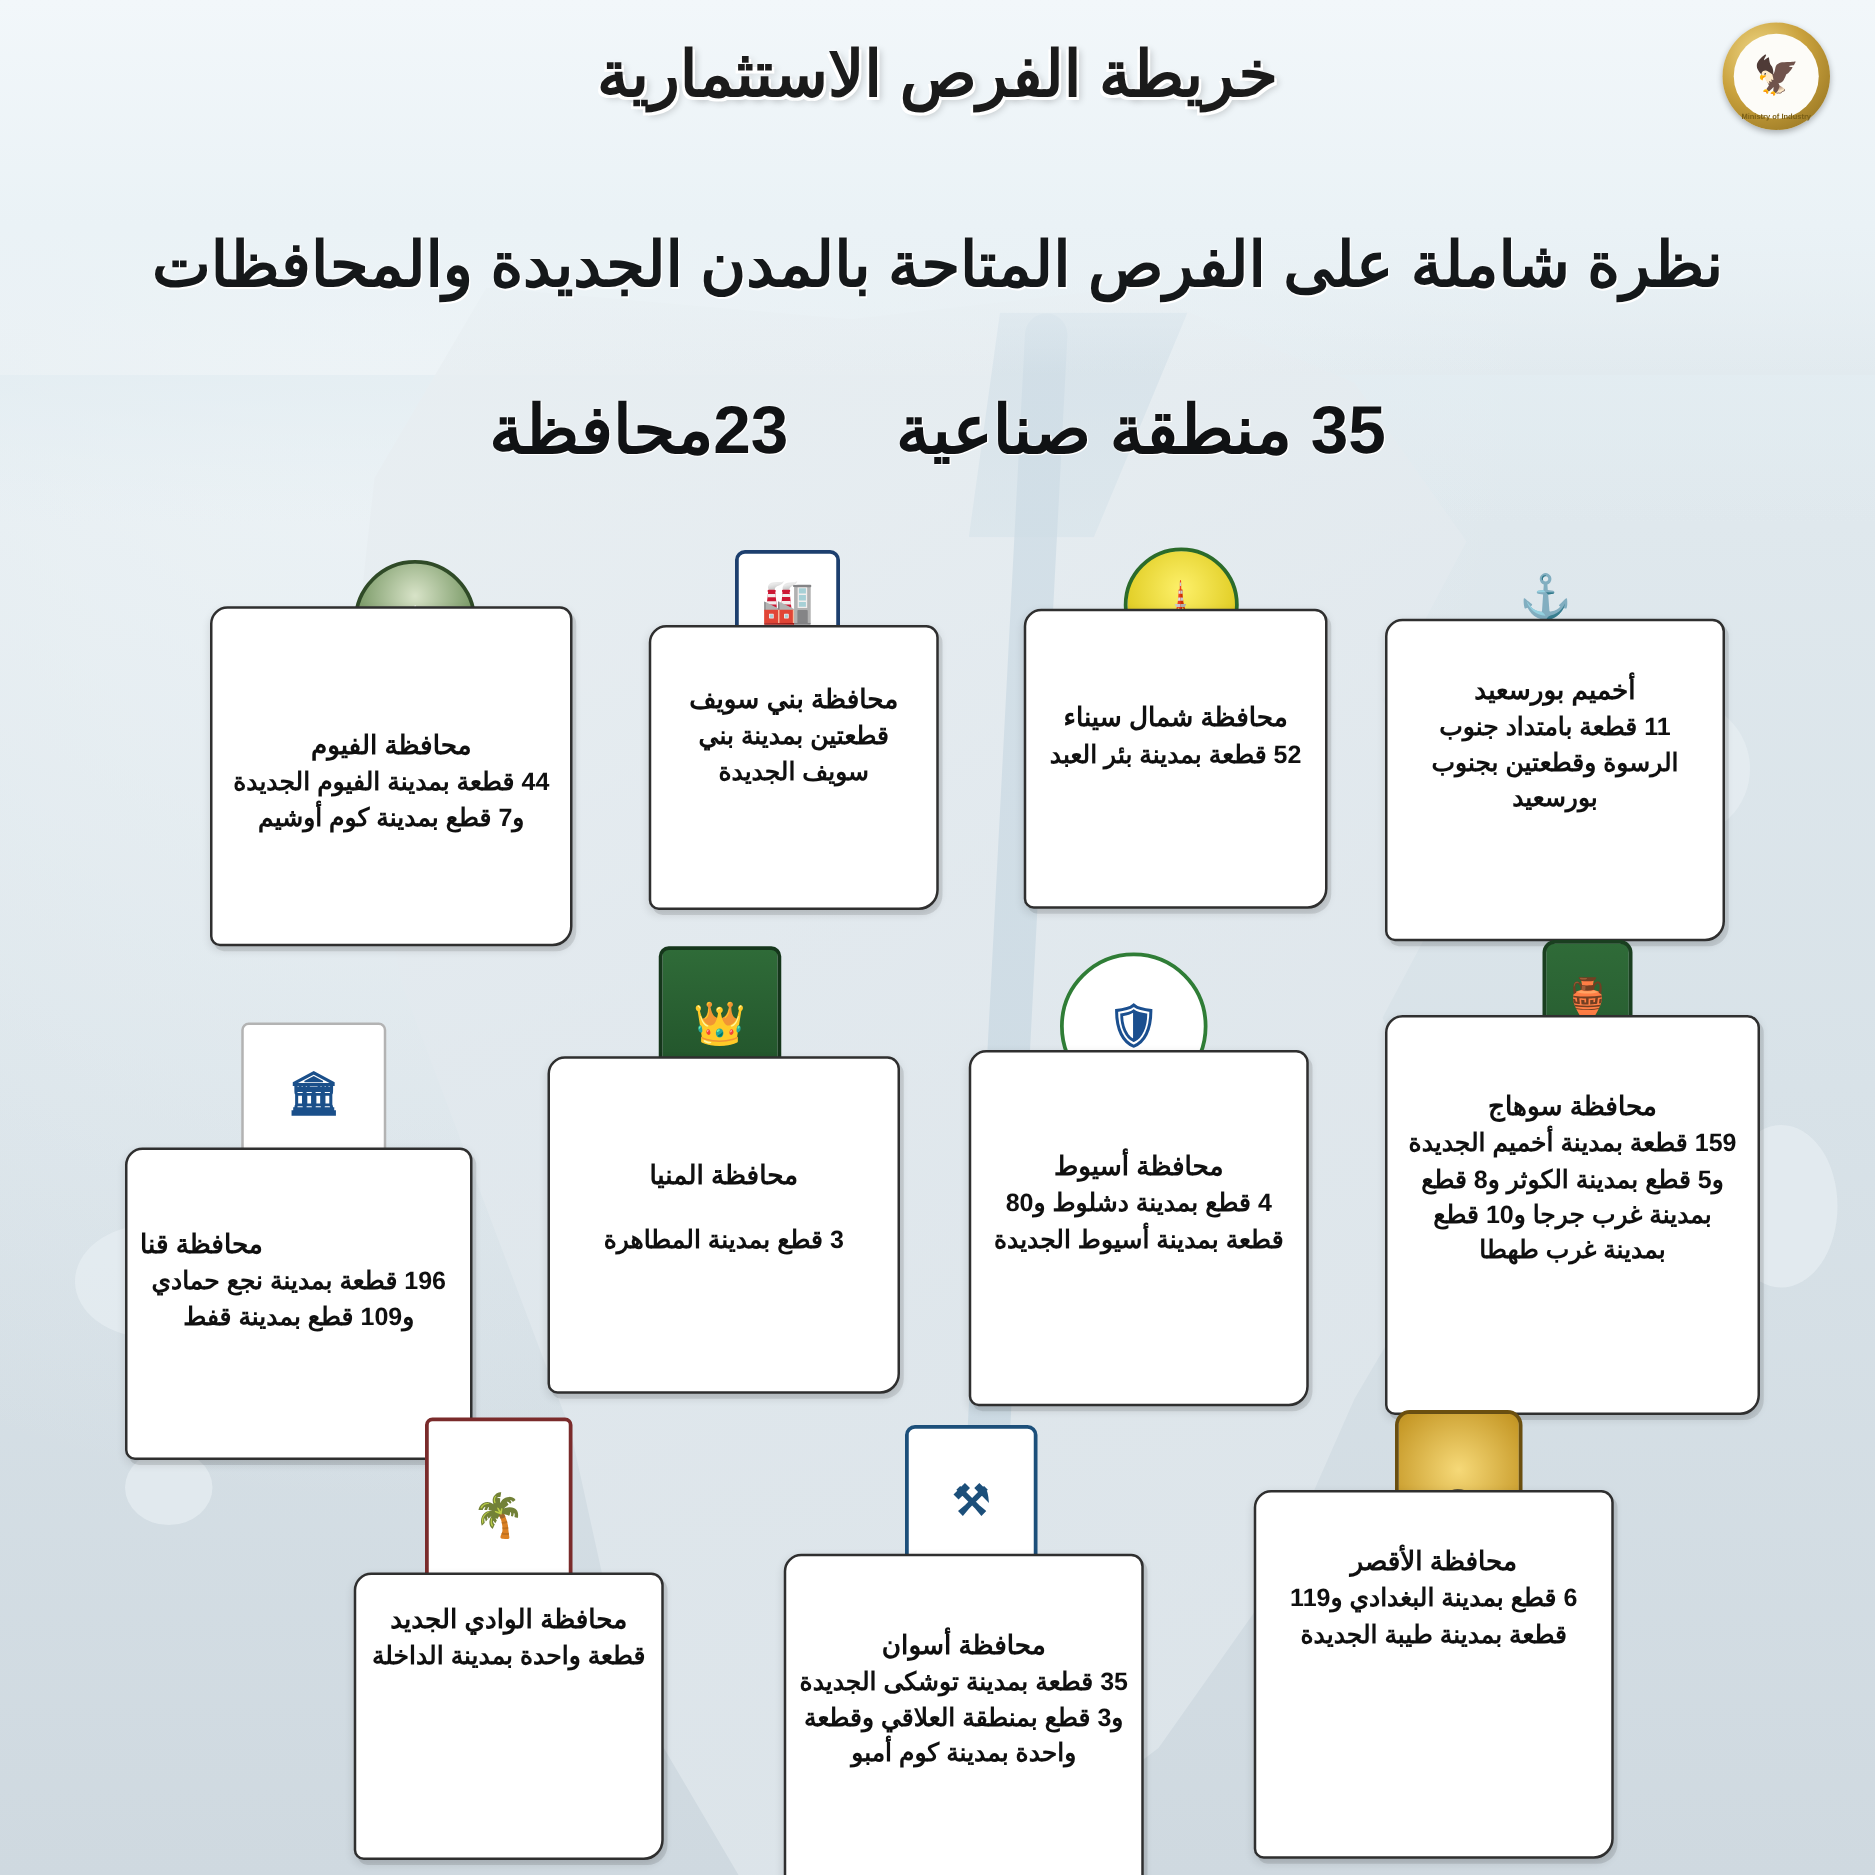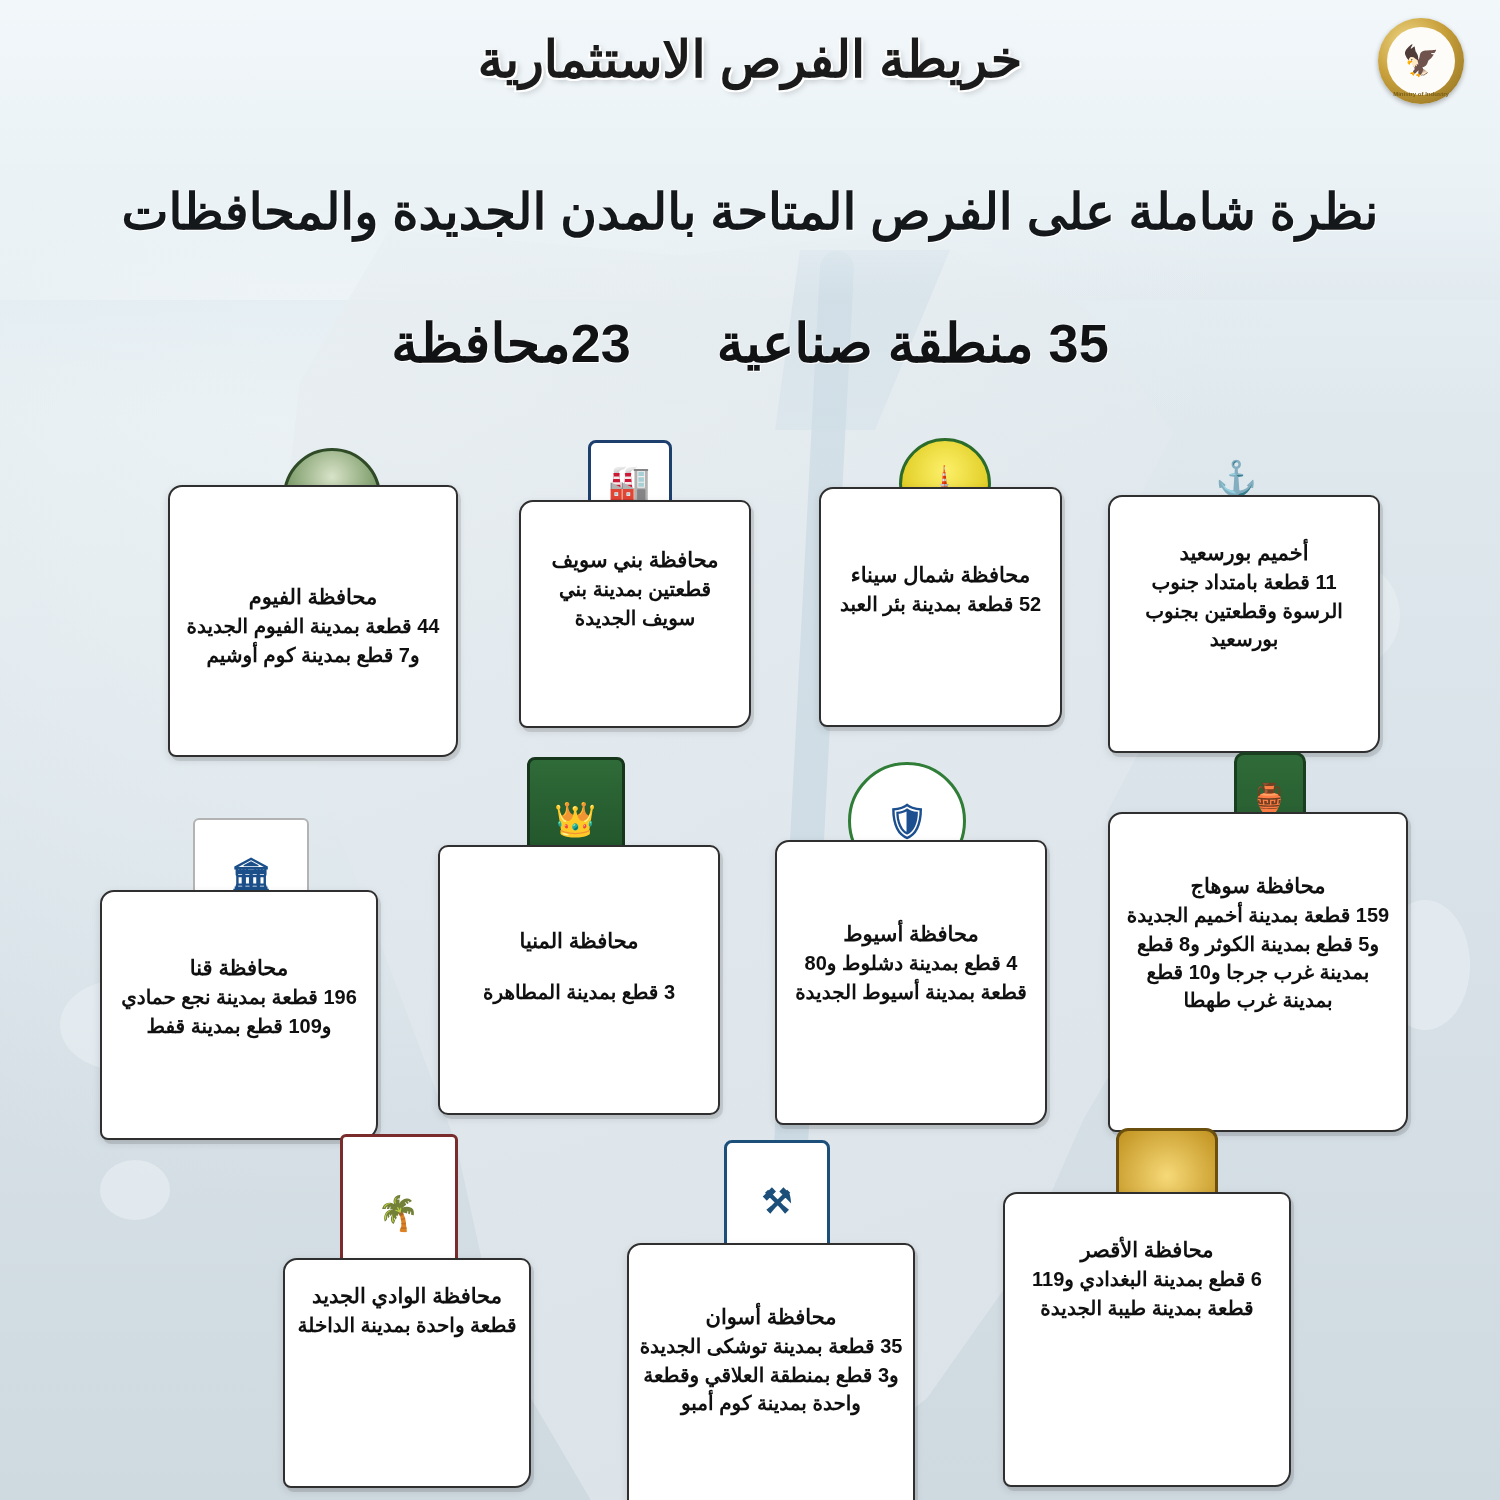--- a/index.html
+++ b/index.html
@@ -337,29 +337,29 @@
     <span class="em-glyph">⚓</span>
   </div>
   <div class="card" style="left:1108px;top:495px;width:272px;height:258px;padding-top:42px;">
     <div class="gov-name">أخميم بورسعيد</div>
     <div class="gov-detail">11 قطعة بامتداد جنوب الرسوة وقطعتين بجنوب بورسعيد</div>
   </div>
 
   <div class="emblem em-qena" style="left:193px;top:818px;width:112px;height:110px;">
     <span class="em-glyph">🏛</span>
   </div>
-  <div class="card" style="left:100px;top:890px;width:278px;height:250px;padding-top:62px;">
+  <div class="card" style="left:100px;top:918px;width:278px;height:250px;padding-top:62px;align-items:flex-end;">
     <div class="gov-name">محافظة قنا</div>
     <div class="gov-detail">196 قطعة بمدينة نجع حمادي و109 قطع بمدينة قفط</div>
   </div>
 
   <div class="emblem em-minya" style="left:527px;top:757px;width:92px;height:118px;">
     <span class="em-glyph">👑</span>
   </div>
-  <div class="card" style="left:438px;top:845px;width:282px;height:270px;padding-top:80px;border-radius:10px;">
+  <div class="card" style="left:438px;top:845px;width:282px;height:270px;padding-top:80px;">
     <div class="gov-name">محافظة المنيا</div>
     <div class="gov-detail" style="margin-top:22px;">3 قطع بمدينة المطاهرة</div>
   </div>
 
   <div class="emblem em-assiut" style="left:848px;top:762px;width:112px;height:112px;">
     <span class="em-glyph">🛡</span>
   </div>
   <div class="card" style="left:775px;top:840px;width:272px;height:285px;padding-top:78px;">
     <div class="gov-name">محافظة أسيوط</div>
     <div class="gov-detail">4 قطع بمدينة دشلوط و80 قطعة بمدينة أسيوط الجديدة</div>

